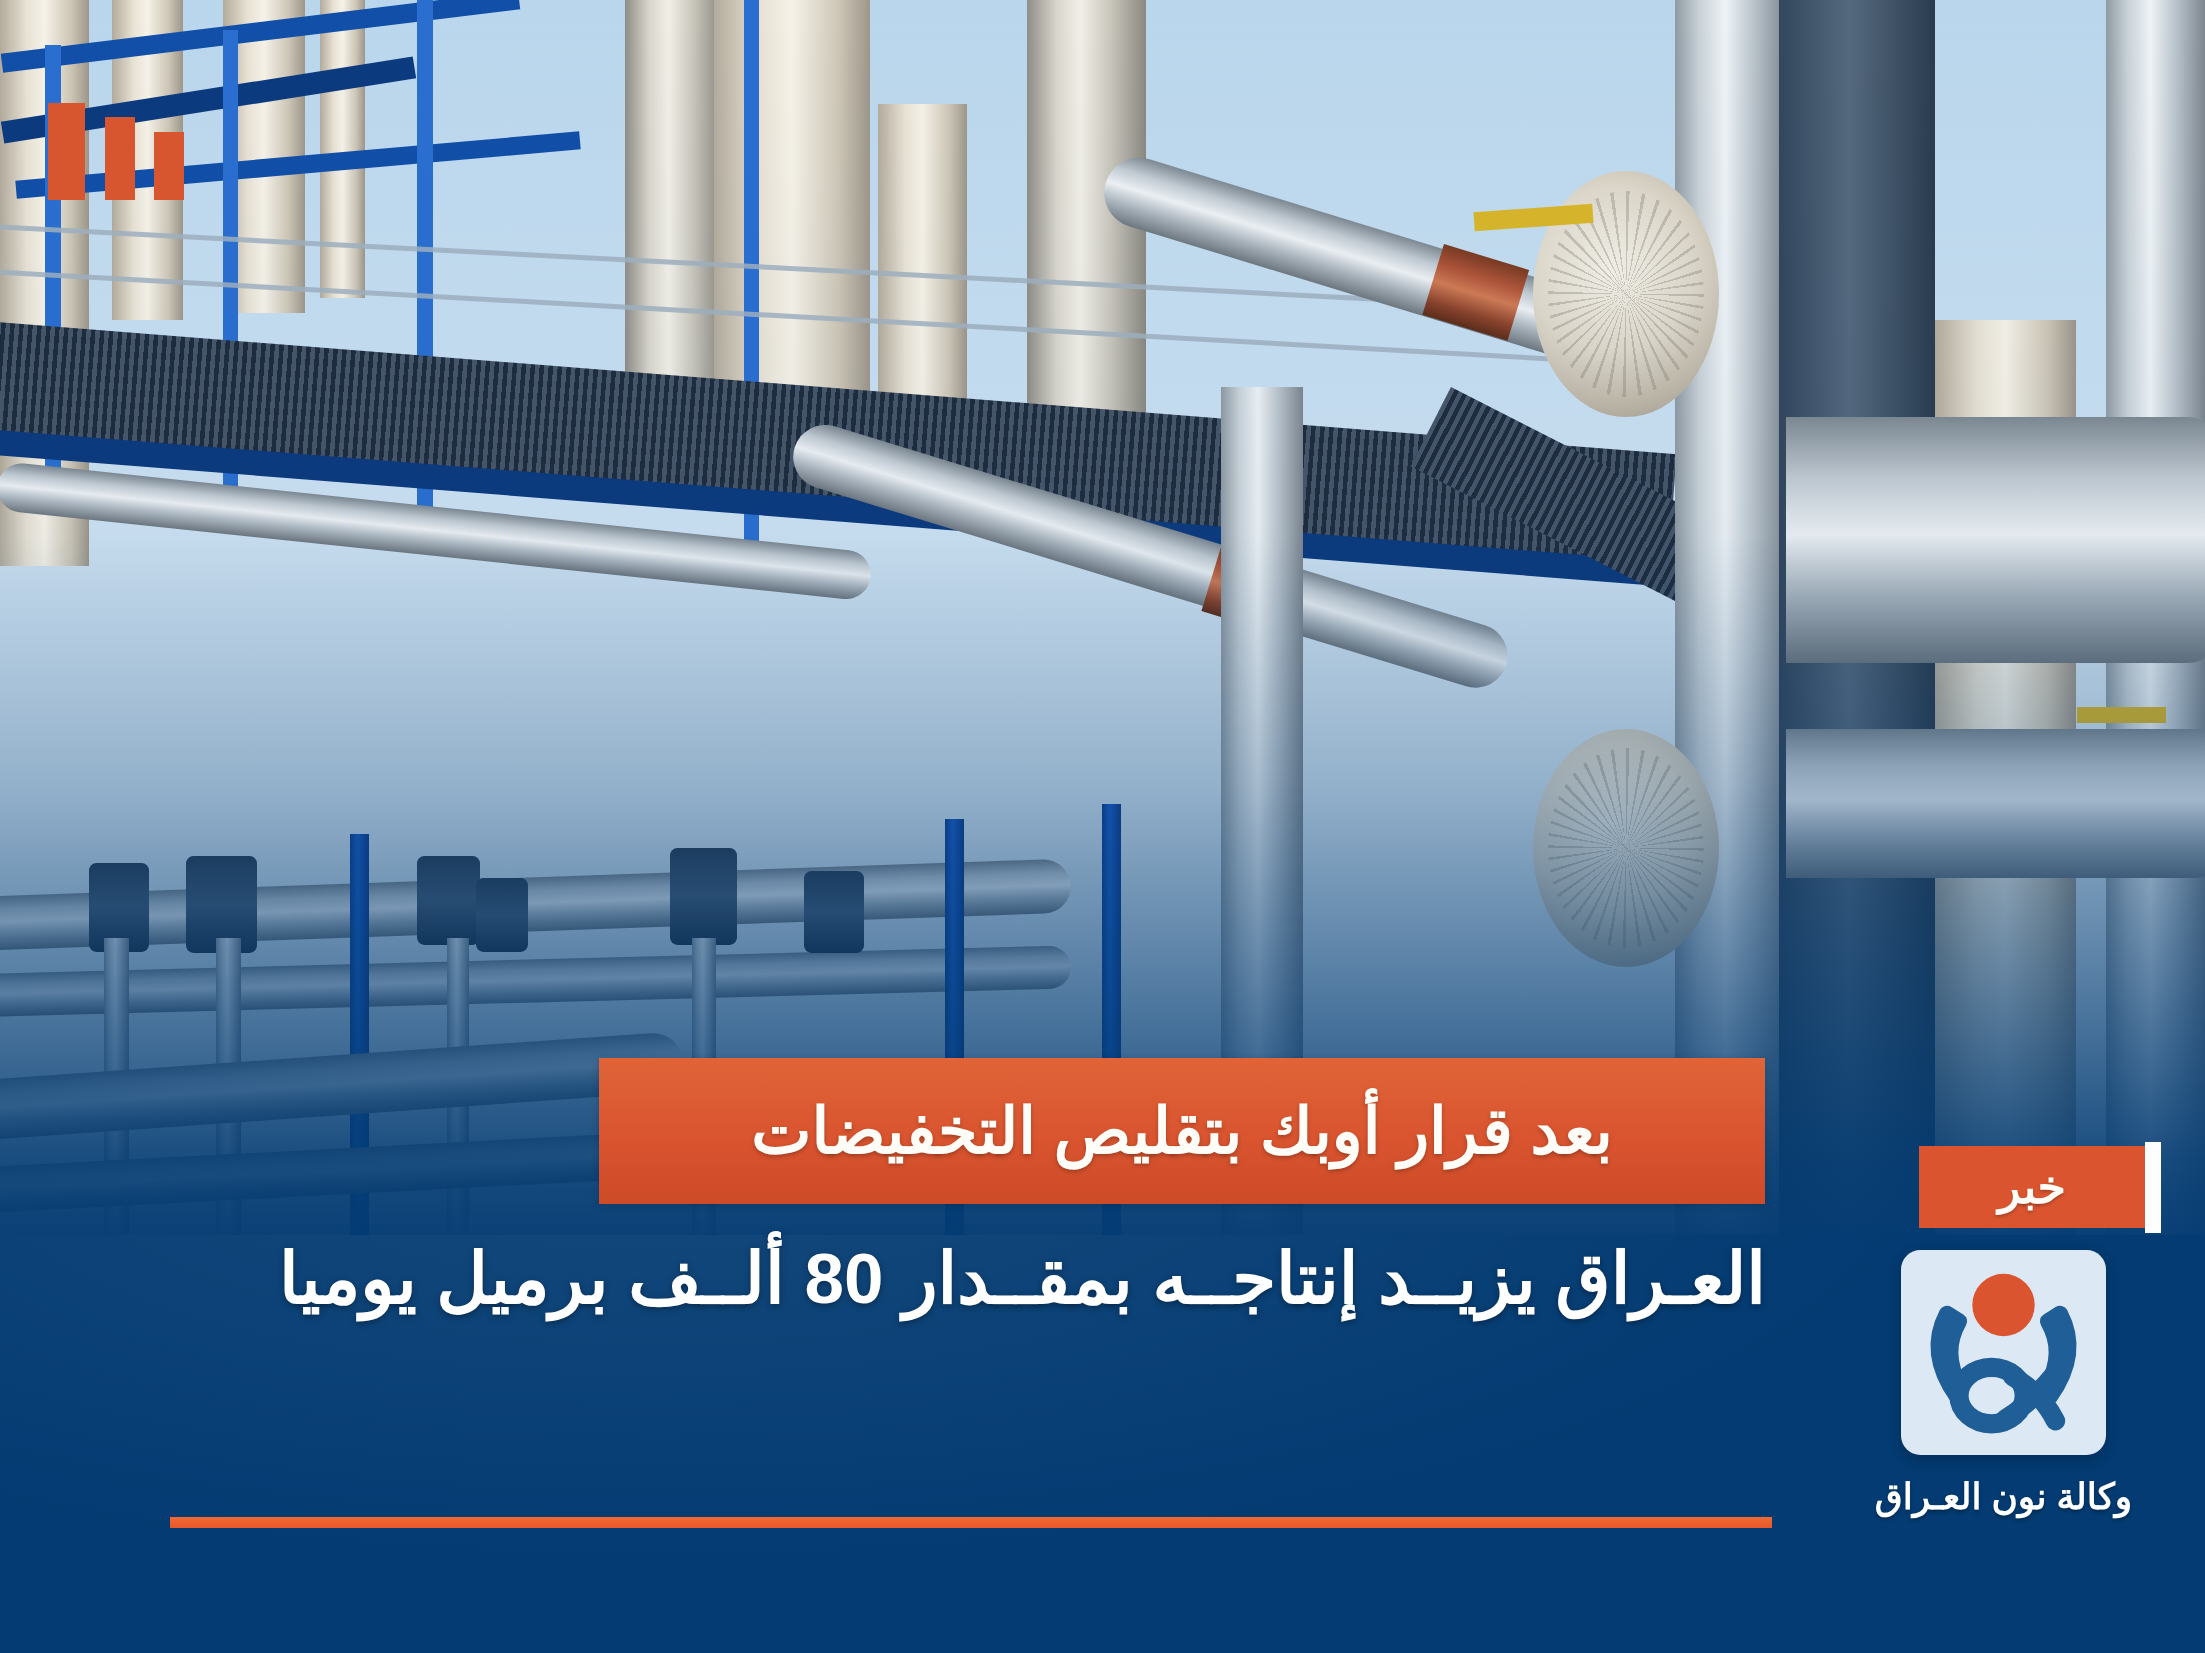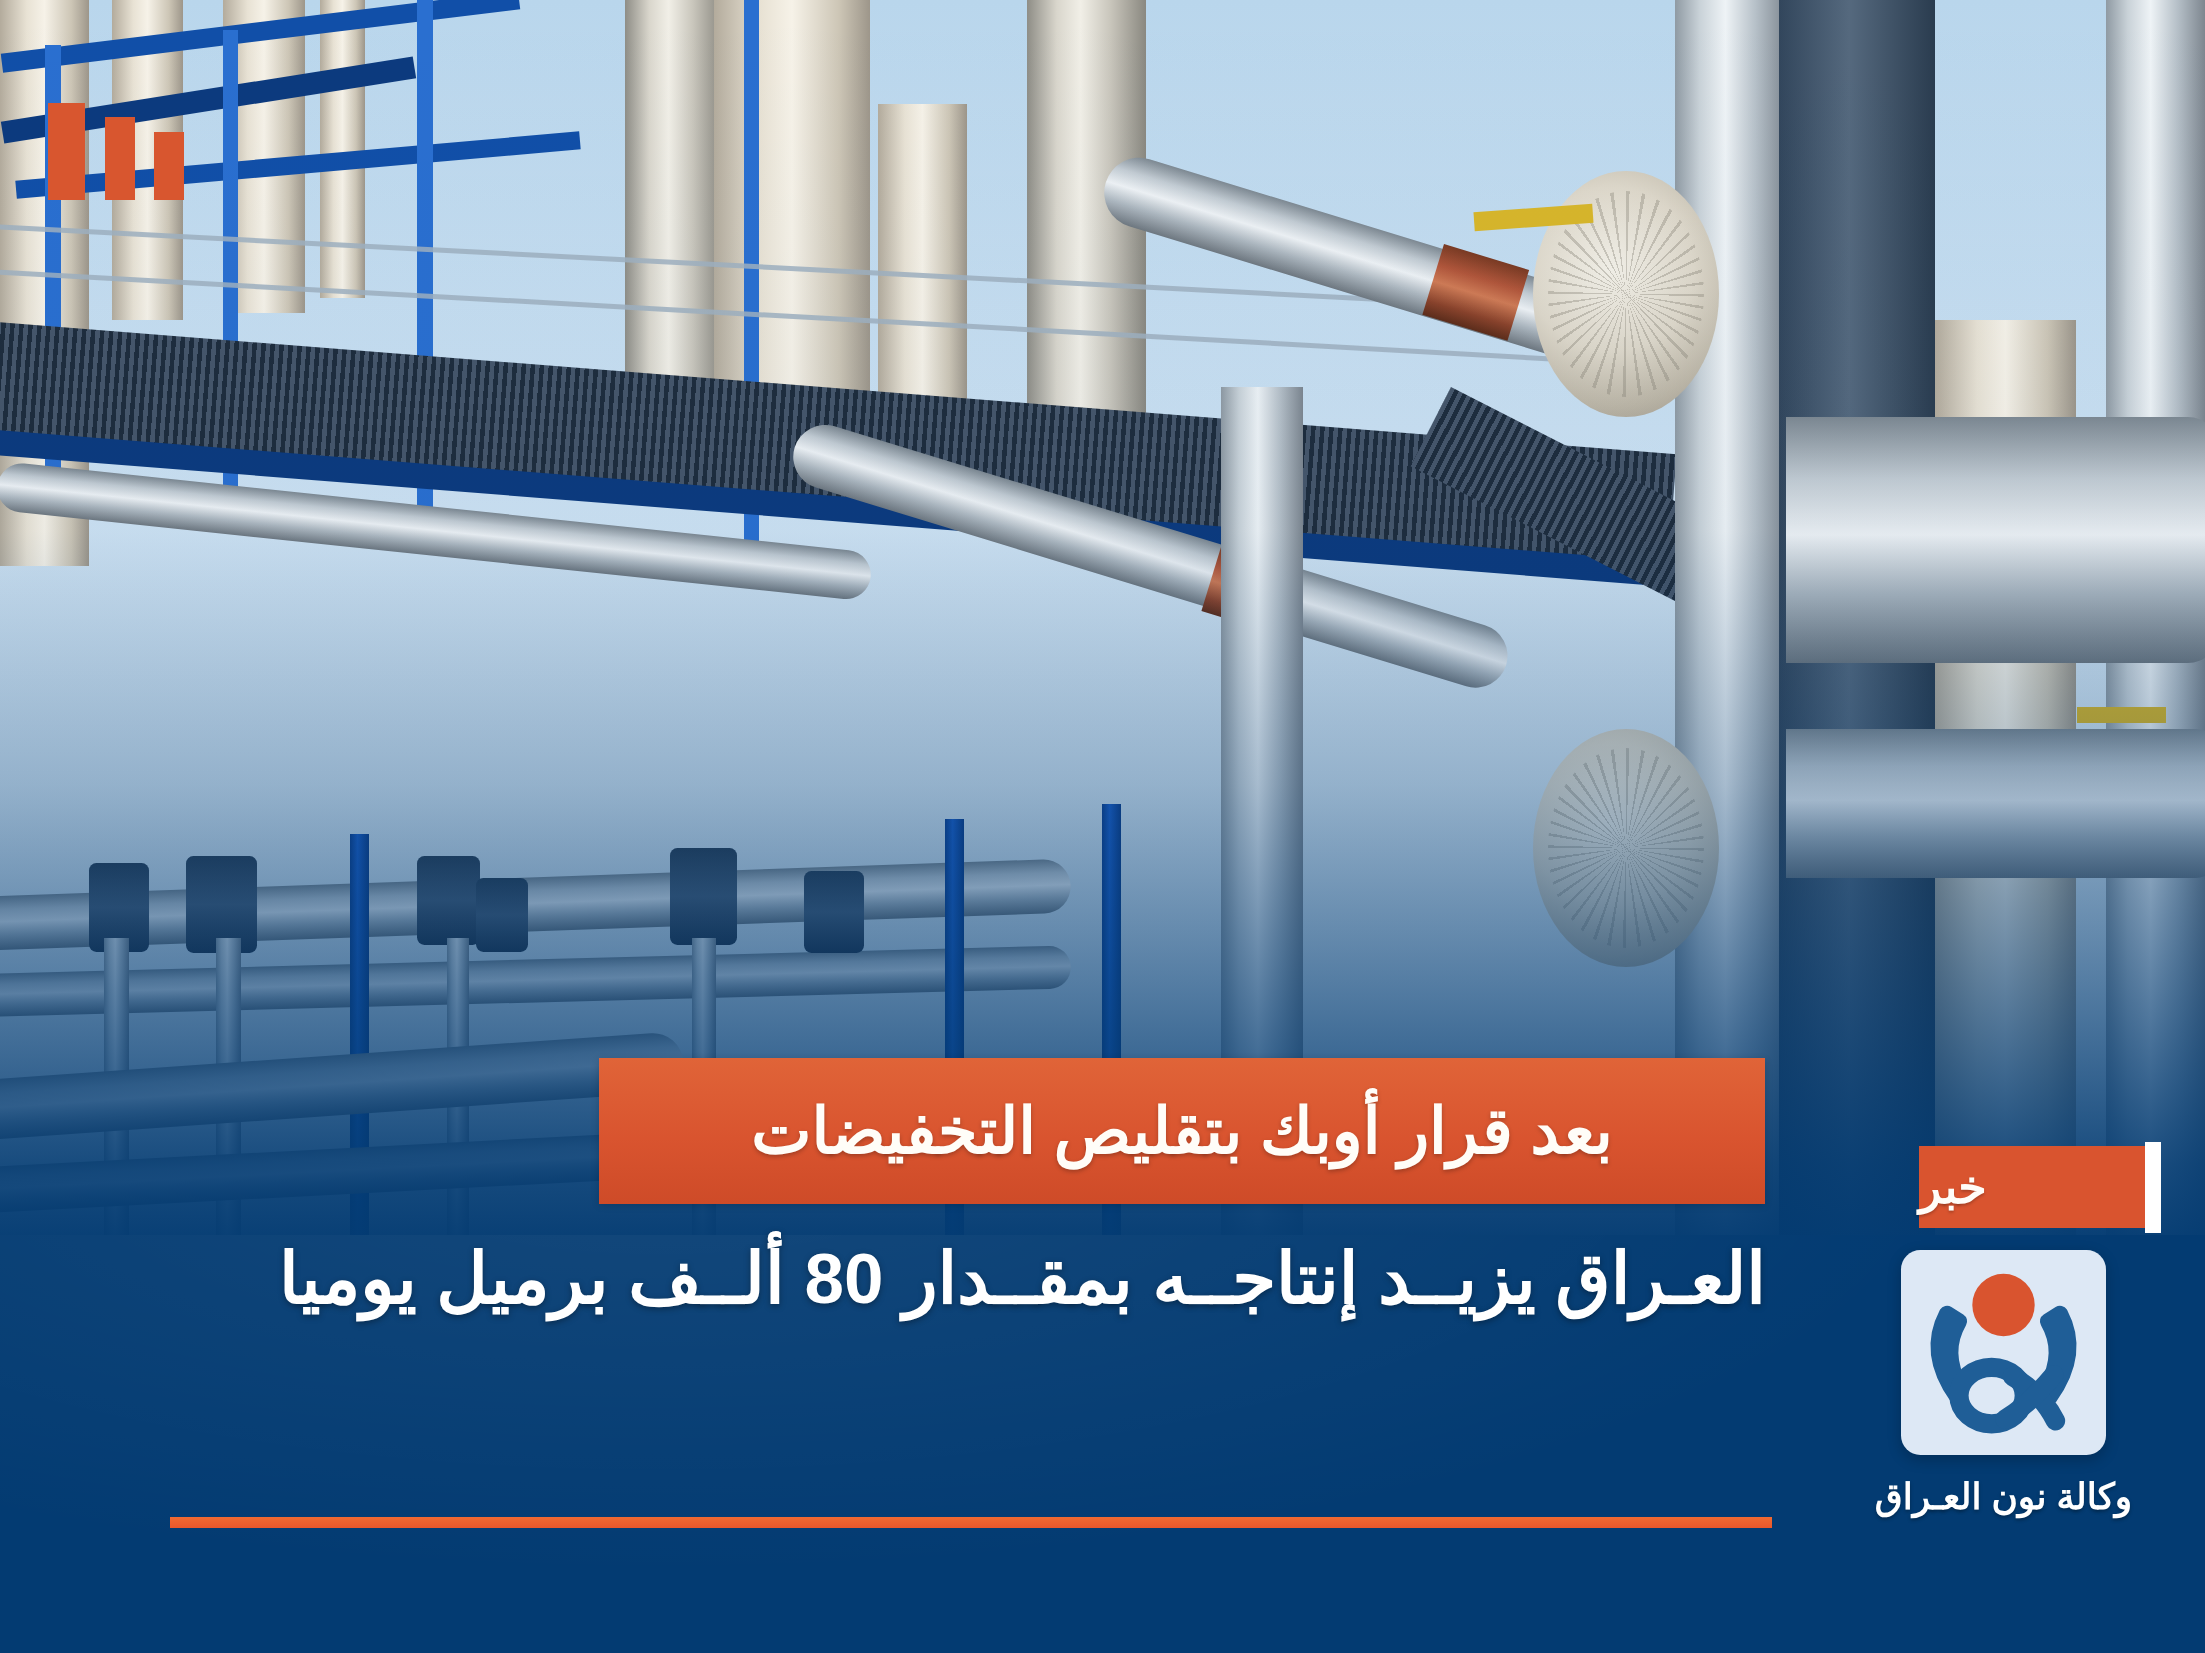--- a/index.html
+++ b/index.html
@@ -109,21 +109,21 @@
   #rule {
     position:absolute; left:170px; top:1517px; width:1602px; height:11px;
     background:linear-gradient(180deg,#F06A32 0%,#E9572B 100%);
   }
 
   
   #rail { position:absolute; right:45px; top:1146px; width:313px; }
 
   #newsBadge {
     position:relative; width:226px; height:82px; margin:0 15px 10px auto;
-    background:#D9542F; display:flex; align-items:center; justify-content:flex-end;
+    background:#D9542F; display:flex; align-items:center; justify-content:center;
   }
   #newsBadge::after{
     content:""; position:absolute; right:-16.4px; top:-4.5px;
     width:16.4px; height:91px; background:#FFFFFF;
   }
   #newsBadgeText{
     color:#FFFDF8; font-size:46px; font-weight:bold; line-height:1;
     text-shadow:0 1.5px 3px rgba(0,0,0,.22);
   }
 

